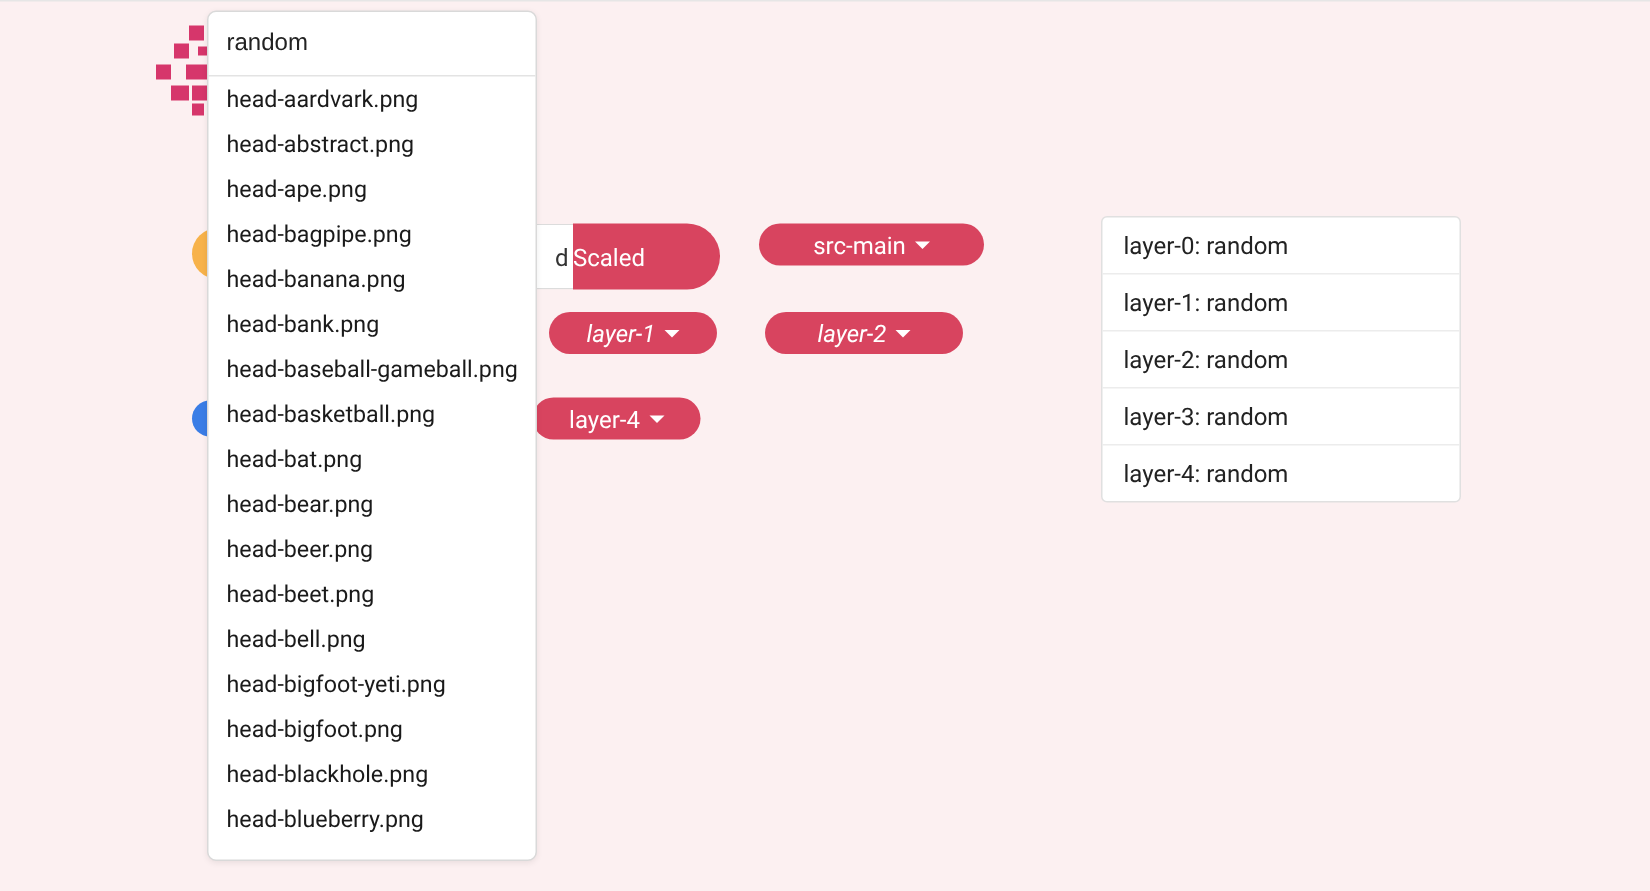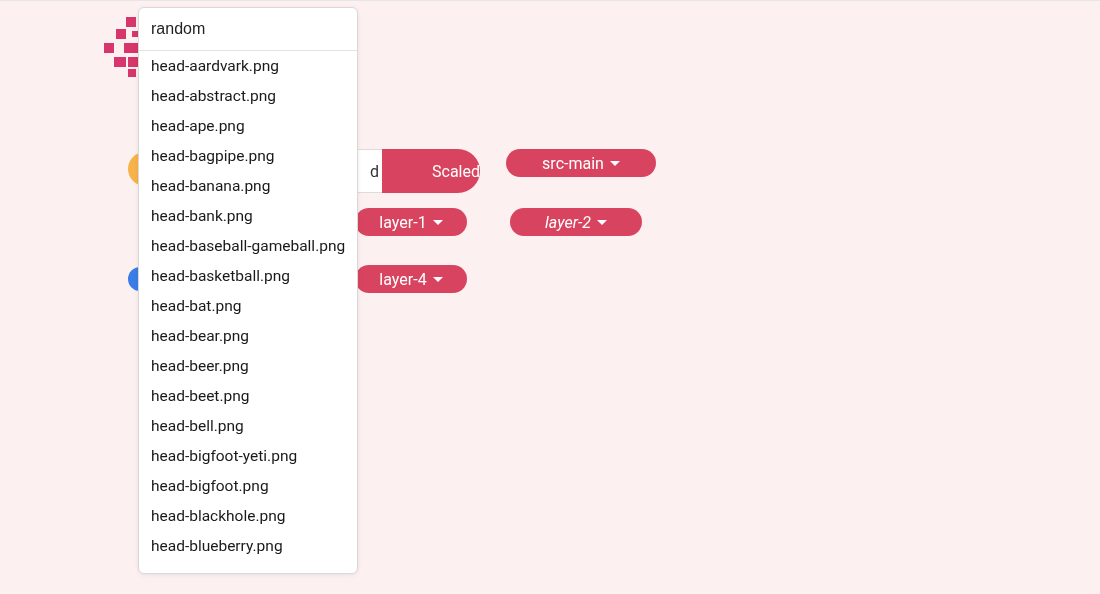--- a/index.html
+++ b/index.html
@@ -99,21 +99,21 @@
     position: absolute;
     left: 382px;
     top: 148px;
     height: 44px;
     width: 98px;
     background: #d8445f;
     color: #fff;
     font-size: 16px;
     display: flex;
     align-items: center;
-    justify-content: flex-end;
+    justify-content: flex-start;
     border-top-right-radius: 22px;
     border-bottom-right-radius: 22px;
     cursor: pointer;
   }
 
   
   .dropdown {
     position: absolute;
     left: 138px;
     top: 6px;
@@ -191,35 +191,42 @@
   </div>
   <div class="seg-scaled">
     <span>Scaled</span>
   </div>
 
   <div class="pill" style="left:506px; top:148px; width:150px;">
     <span>src-main</span>
     <span class="caret"></span>
   </div>
 
-  <div class="pill" style="left:355px; top:207px; width:112px;">
+  <div class="pill" style="left:366px; top:207px; width:112px;font-style:italic;">
     <span>layer-1</span>
     <span class="caret"></span>
   </div>
 
   <div class="pill" style="left:510px; top:207px; width:132px;font-style:italic;">
     <span>layer-2</span>
     <span class="caret"></span>
   </div>
 
   <div class="pill" style="left:355px; top:264px; width:112px;">
     <span>layer-4</span>
     <span class="caret"></span>
   </div>
 
+  <div class="layer-list">
+    <div class="layer-row"><span>layer-0: random</span></div>
+    <div class="layer-row"><span>layer-1: random</span></div>
+    <div class="layer-row"><span>layer-2: random</span></div>
+    <div class="layer-row"><span>layer-3: random</span></div>
+    <div class="layer-row"><span>layer-4: random</span></div>
+  </div>
 
   <div class="dropdown">
     <div class="dd-input-wrap">
       <input class="dd-input" type="text" value="random" style="">
     </div>
     <div class="dd-list">
       <div class="dd-item"><span>head-aardvark.png</span></div>
       <div class="dd-item"><span>head-abstract.png</span></div>
       <div class="dd-item"><span>head-ape.png</span></div>
       <div class="dd-item"><span>head-bagpipe.png</span></div>

